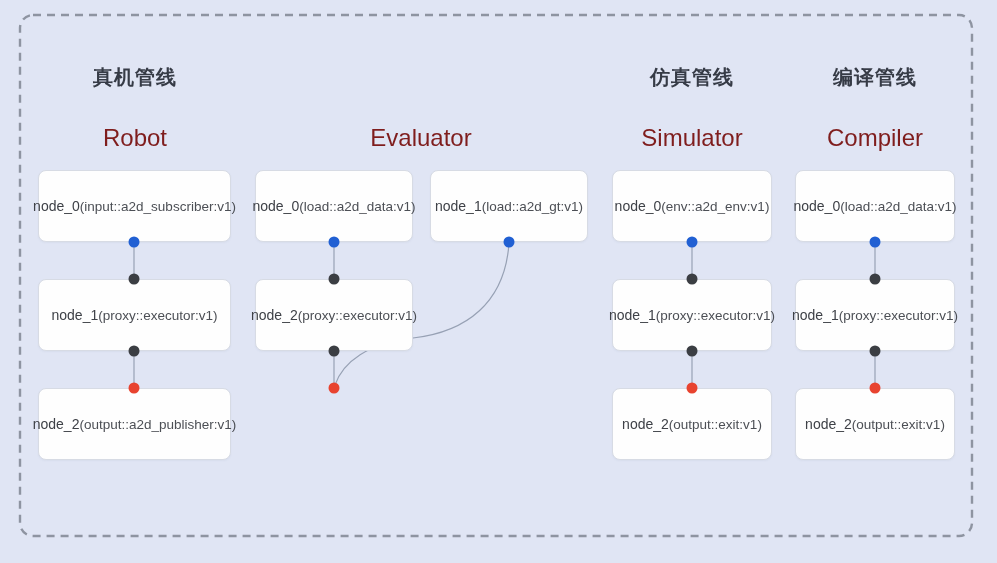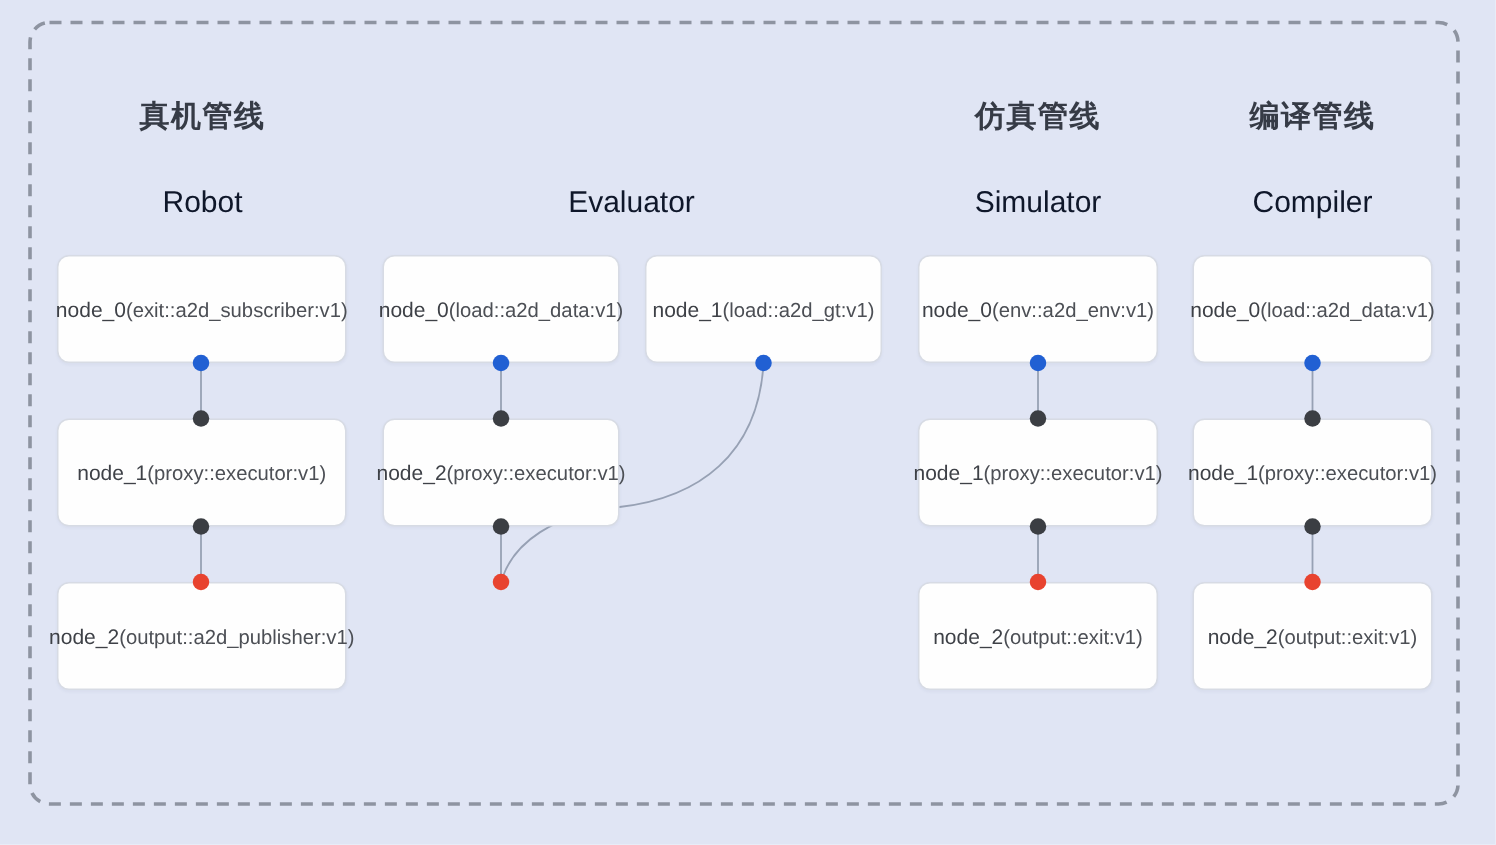--- a/index.html
+++ b/index.html
@@ -30,23 +30,23 @@
     text-align: center;
     z-index: 2;
   }
   .pipe-title-zh {
     font-size: 20px;
     font-weight: 700;
     color: #363b46;
     letter-spacing: 1px;
   }
   .pipe-title-en {
-    font-size: 20px;
+    font-size: 24px;
     font-weight: 400;
-    color: #0f172a;
+    color: #7f1d1d;
   }
 
   .node {
     position: absolute;
     z-index: 2;
     background: #fefefe;
     border: 1px solid #d7dbe4;
     border-radius: 8px;
     box-shadow: 0 1px 2px rgba(90,100,130,0.06);
     display: flex;
@@ -108,21 +108,21 @@
 
   <div class="pipe-header" style="left:765px; top:64px;">
     <div class="pipe-title-zh">编译管线</div>
   </div>
   <div class="pipe-header" style="left:765px; top:124px;">
     <div class="pipe-title-en">Compiler</div>
   </div>
 
   <div class="node" style="left:38px; top:170px; width:193px; height:72px;">
     <div class="node-title">node_0</div>
-    <div class="node-type">(exit::a2d_subscriber:v1)</div>
+    <div class="node-type">(input::a2d_subscriber:v1)</div>
   </div>
   <div class="node" style="left:38px; top:279px; width:193px; height:72px;">
     <div class="node-title">node_1</div>
     <div class="node-type">(proxy::executor:v1)</div>
   </div>
   <div class="node" style="left:38px; top:388px; width:193px; height:72px;">
     <div class="node-title">node_2</div>
     <div class="node-type">(output::a2d_publisher:v1)</div>
   </div>
 

